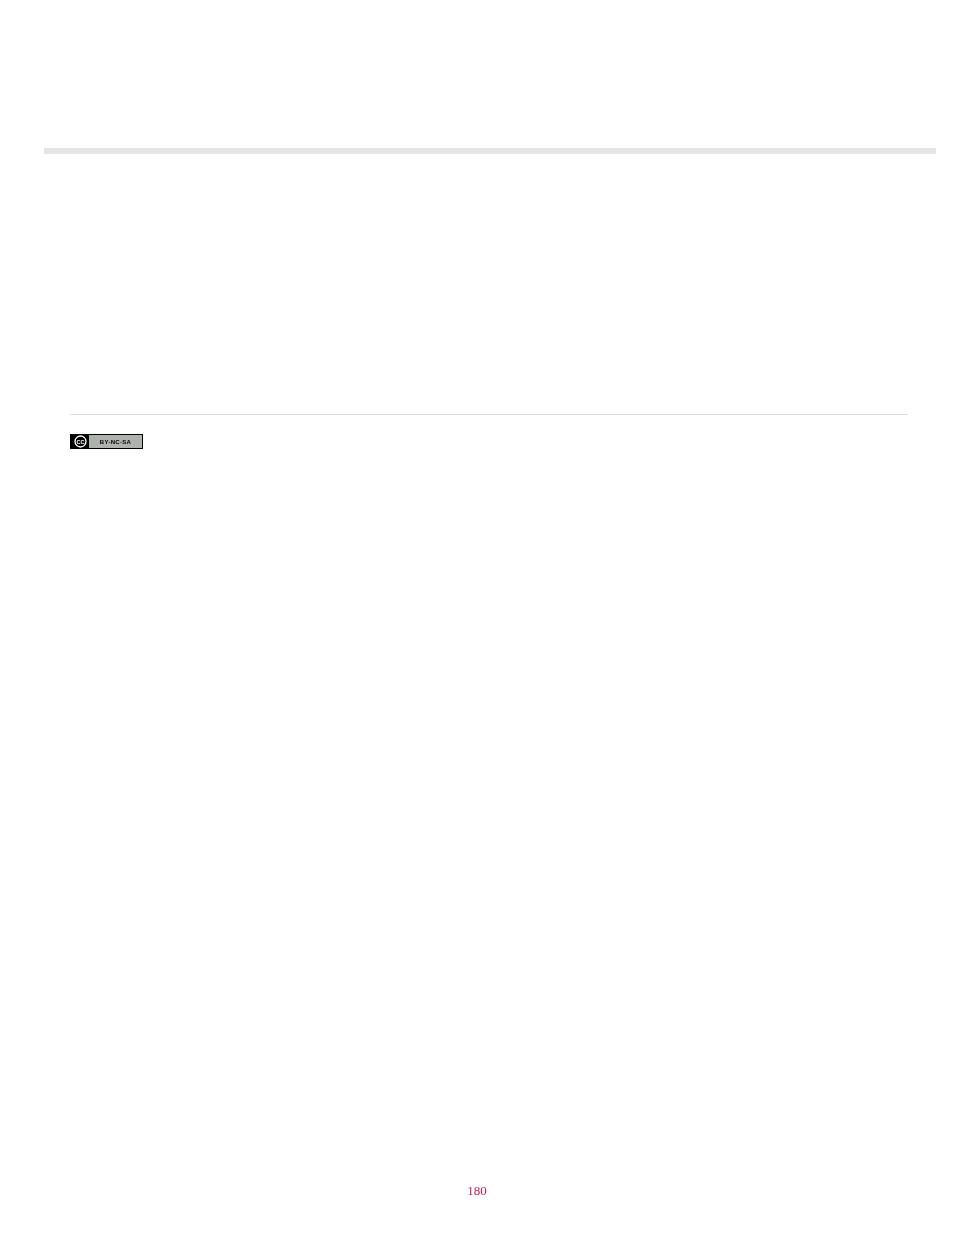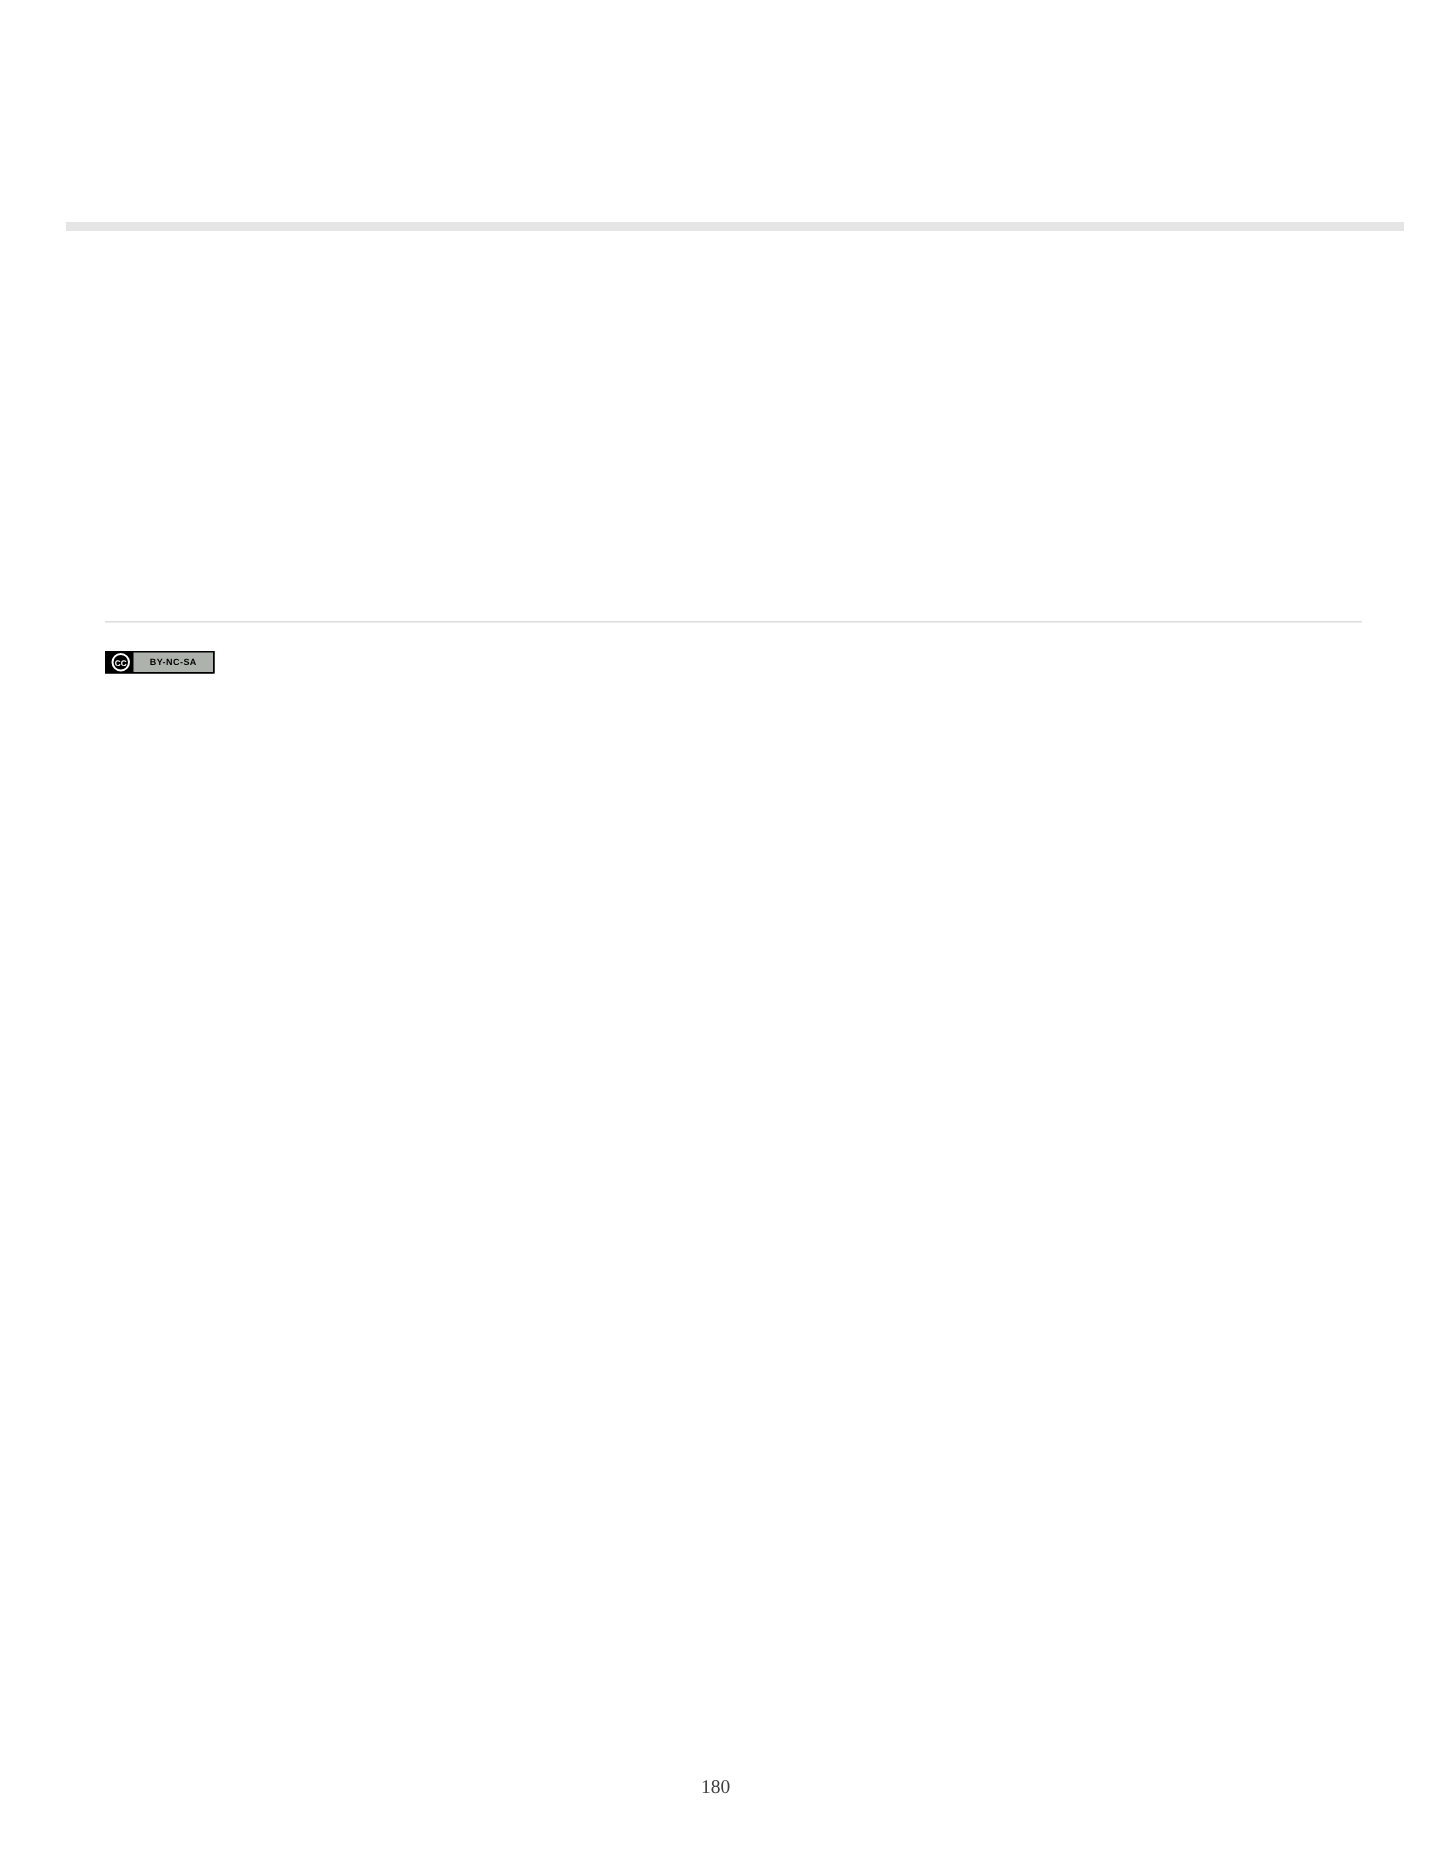--- a/index.html
+++ b/index.html
@@ -60,21 +60,21 @@
       color: #000;
       letter-spacing: 0.3px;
     }
     .page-number {
       position: absolute;
       bottom: 36px;
       left: 0;
       right: 0;
       text-align: center;
       font-size: 13px;
-      color: #404040;
+      color: #be185d;
       font-family: Georgia, serif;
     }
   </style>
 </head>
 <body>
 
 <div class="header-bar"></div>
 
 <div class="divider"></div>
 

